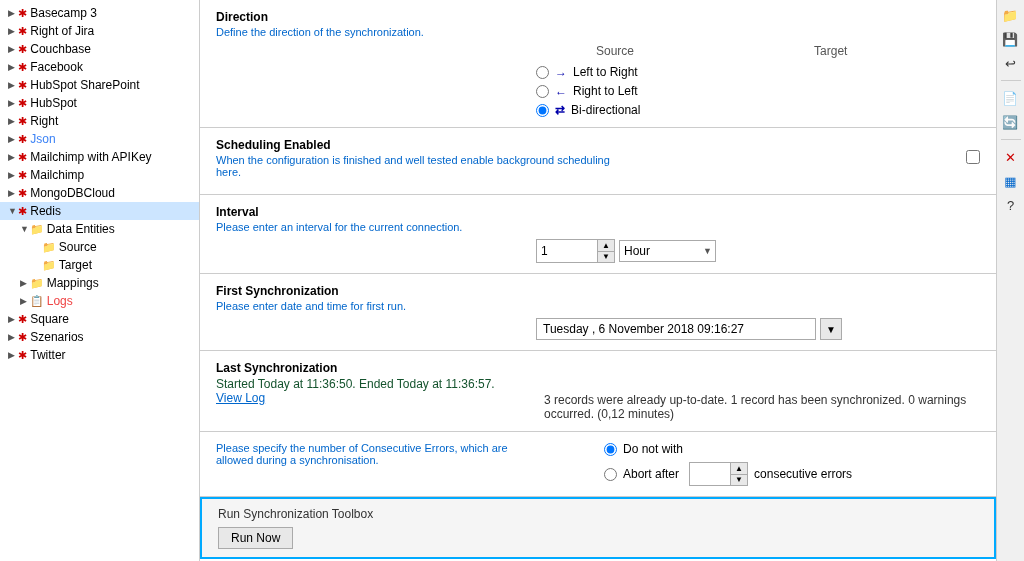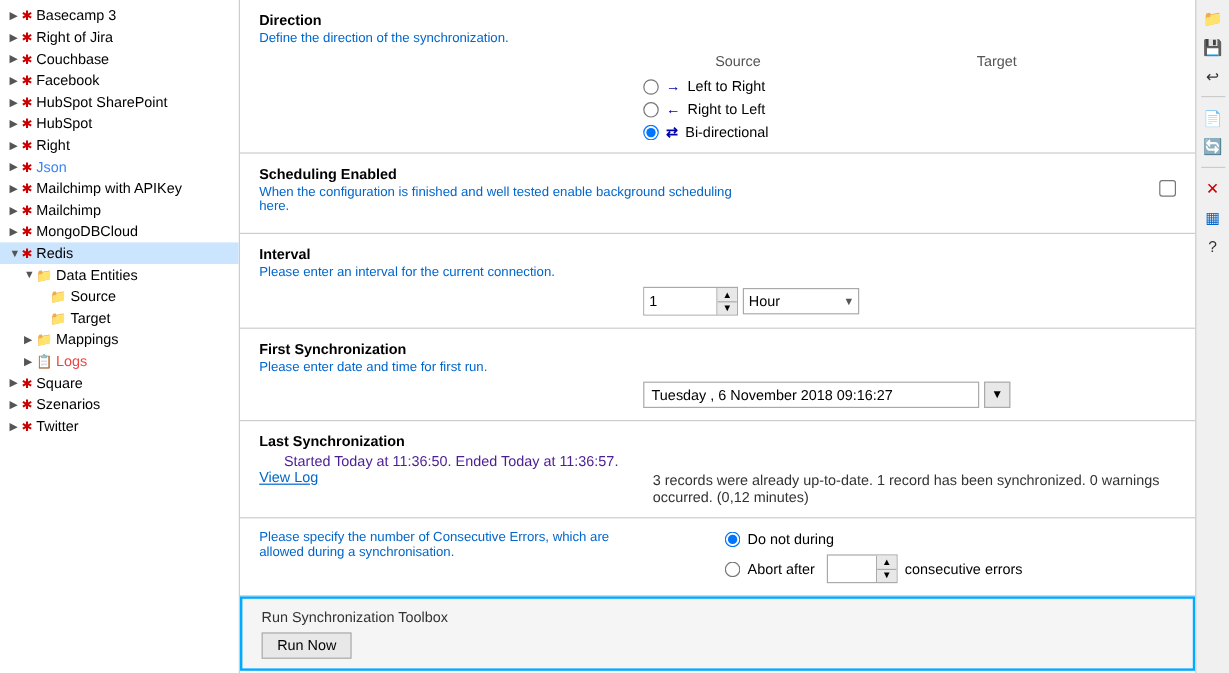--- a/index.html
+++ b/index.html
@@ -390,38 +390,38 @@
         <button class="date-btn">
           <span>▼</span>
         </button>
       </div>
     </div>
 
     <div class="section">
       <div style="display:flex; gap:8px;">
         <div style="flex:0 0 320px;">
           <div class="section-title">Last Synchronization</div>
-          <div style="font-size:12px;color:#4c1d95;text-align:center;">
+          <div style="font-size:12px;color:#14532d;">
             <span>Started Today at 11:36:50. Ended Today at 11:36:57.</span>
           </div>
           <a style="color:#0066cc;text-decoration:underline;cursor:pointer;font-size:12px;">View Log</a>
         </div>
         <div class="last-sync-info">3 records were already up-to-date. 1 record has been synchronized. 0 warnings occurred. (0,12 minutes)</div>
       </div>
     </div>
 
     <div class="section">
       <div style="display:flex; gap:8px;">
         <div style="flex:0 0 320px;">
           <div class="section-desc" style="max-width:350px;">Please specify the number of Consecutive Errors, which are allowed during a synchronisation.</div>
         </div>
         <div style="display:flex;flex-direction:column;gap:6px;margin-left:60px;">
           <div class="abort-row">
             <input type="radio" name="errors" id="err-no-abort" checked="" style="">
-            <label for="err-no-abort">Do not during</label>
+            <label for="err-no-abort">Do not with</label>
           </div>
           <div class="abort-row">
             <input type="radio" name="errors" id="err-abort" style="">
             <label for="err-abort">Abort after</label>
             <div class="spin-input" style="margin-left:4px;">
               <input type="text" value="" style="width: 40px; border: none; outline: none; font-size: 12px; padding: 2px 4px; height: 20px;">
               <div class="spin-buttons">
                 <button class="spin-btn">▲</button>
                 <button class="spin-btn">▼</button>
               </div>

